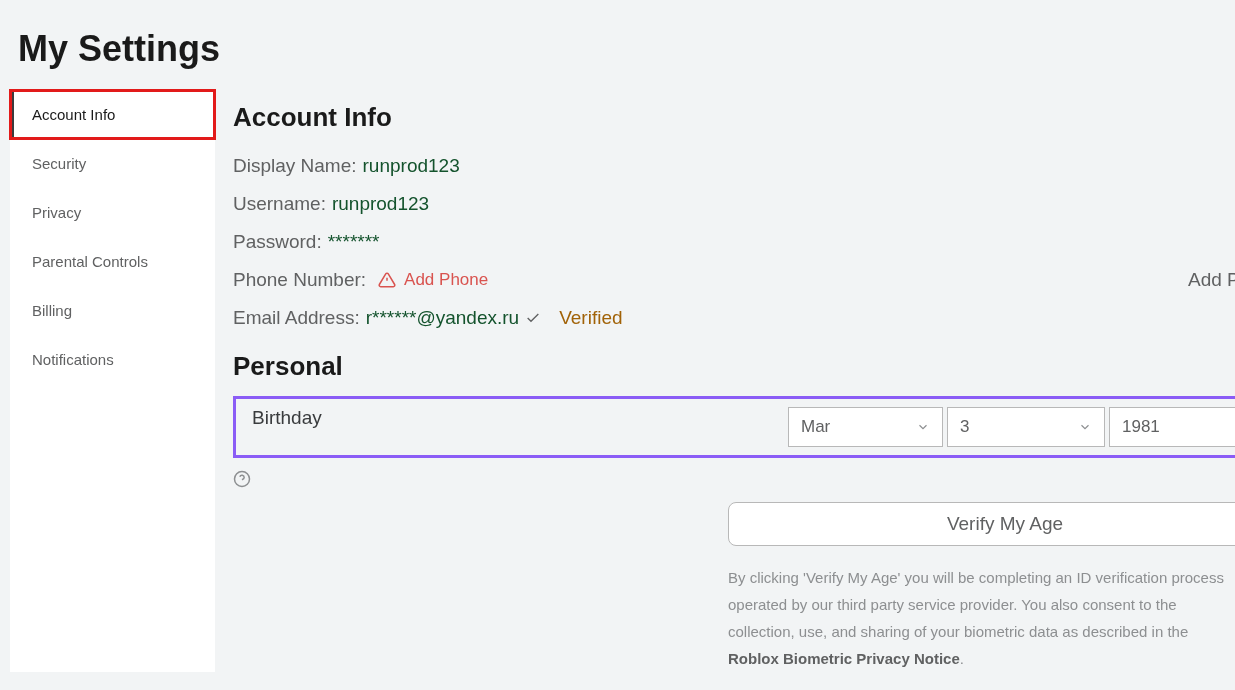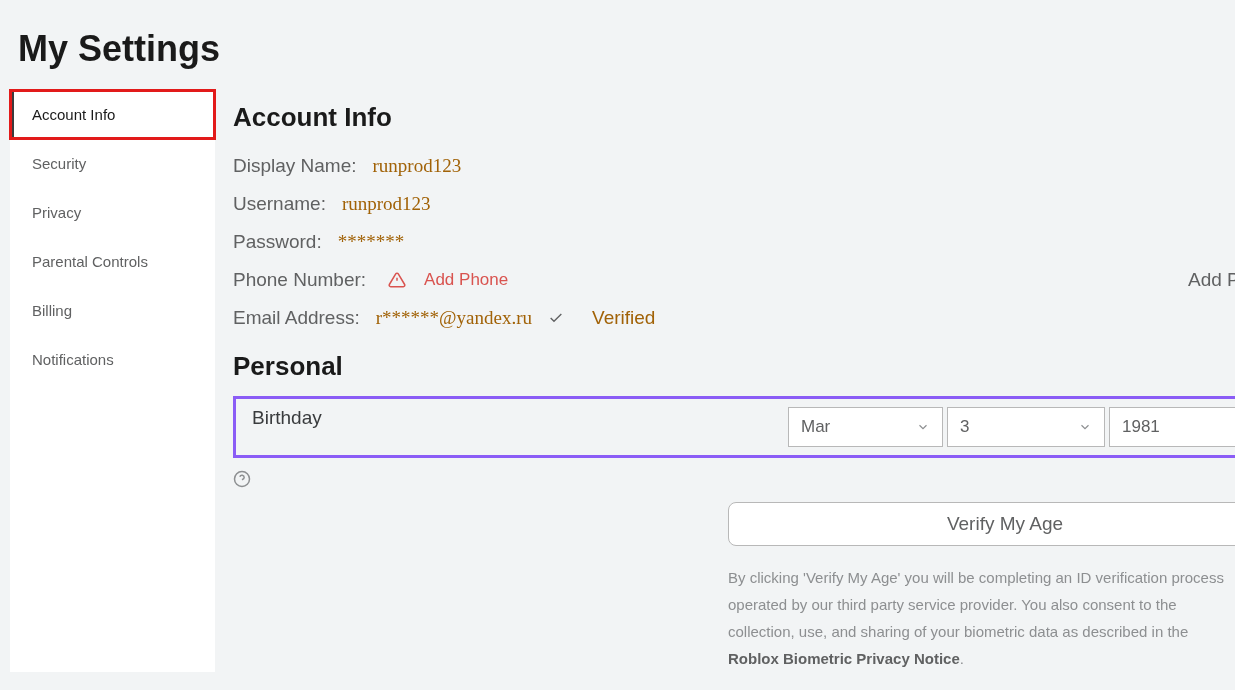--- a/index.html
+++ b/index.html
@@ -59,29 +59,28 @@
       display: flex;
       align-items: center;
       justify-content: space-between;
       padding: 8px 0;
     }
     .info-left {
       display: flex;
       align-items: center;
       font-size: 19px;
       color: #606162;
-      gap: 16px;
+      gap: 6px;
       flex-wrap: wrap;
     }
     .info-label {
       color: #606162;
     }
     .info-value {
-      color: #a16207;
-      font-family: Liberation Serif, serif;
+      color: #14532d;
     }
     .warn-icon {
       color: #d9534f;
       margin-left: 6px;
       display: inline-flex;
       align-items: center;
     }
     .warn-icon svg {
       width: 18px;
       height: 18px;

